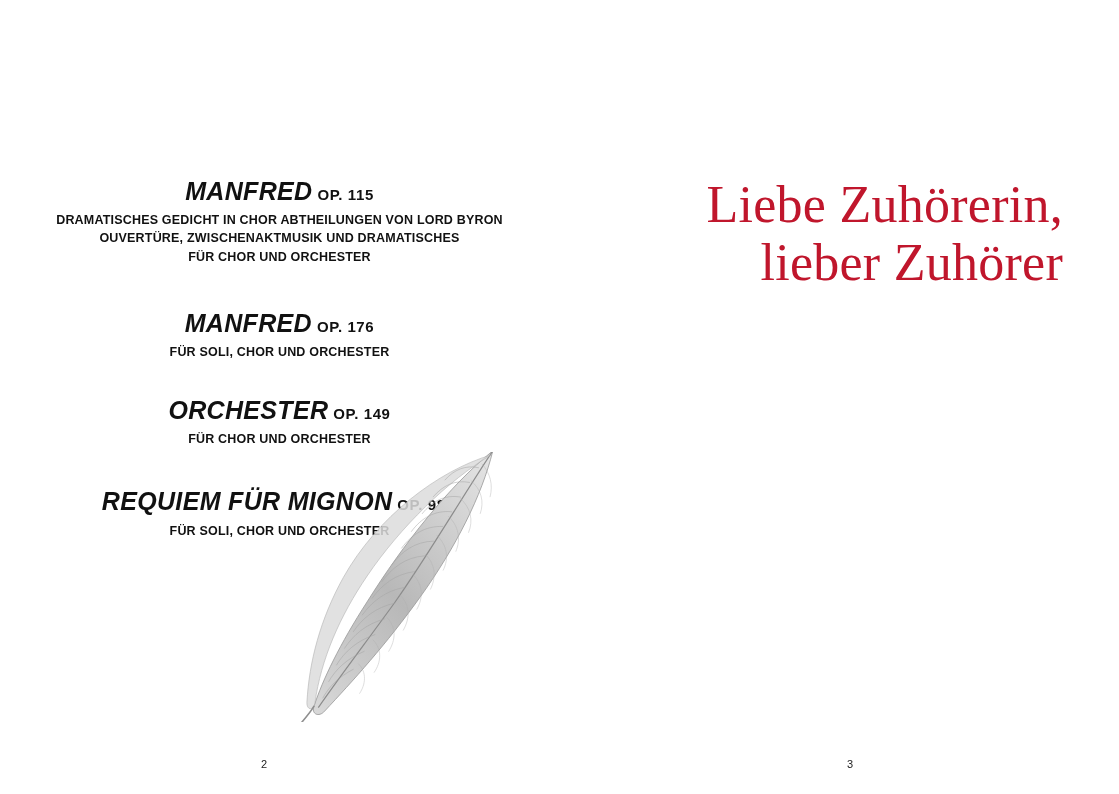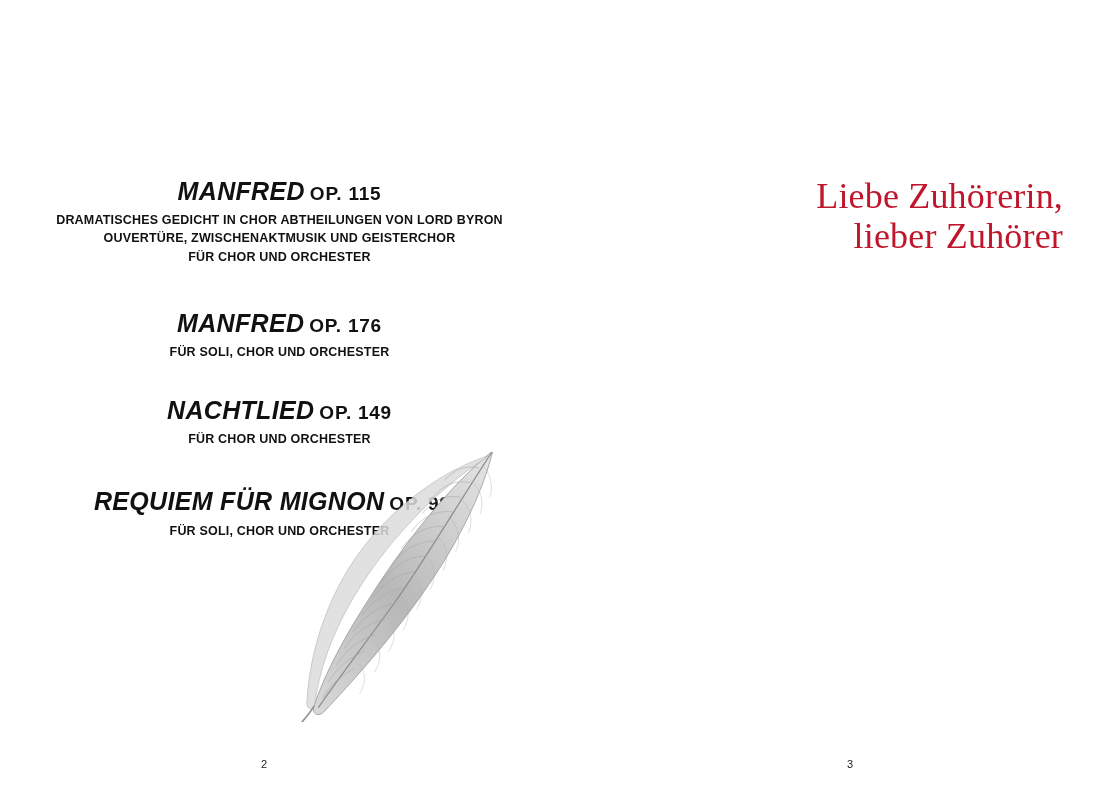--- a/index.html
+++ b/index.html
@@ -48,21 +48,21 @@
     letter-spacing: 0.02em;
     color: #111111;
     line-height: 1.05;
     white-space: nowrap;
   }
   .work-title .t {
     font-size: 25px;
     font-style: italic;
   }
   .work-title .op {
-    font-size: 19px;
+    font-size: 15px;
     letter-spacing: 0.04em;
     margin-left: 5px;
   }
   .work-sub {
     font-size: 12.5px;
     font-weight: bold;
     letter-spacing: 0.015em;
     color: #111111;
     line-height: 1.45;
     margin-top: 7px;
@@ -95,58 +95,58 @@
 
   
   .headline {
     position: absolute;
     left: 0;
     right: 56px;
     top: 176px;
     text-align: right;
     font-family: "Liberation Serif", serif;
     color: #c0162c;
-    font-size: 36px;
+    font-size: 52px;
     line-height: 1.12;
     letter-spacing: 0.005em;
   }
   .headline .l2 { display: block; }
 </style>
 </head>
 <body>
 
 <div class="spread">
 
   <div class="page page-left">
 
     <div class="works">
 
       <div class="work w1">
         <div class="work-title">
           <span class="t">MANFRED</span><span class="op">OP. 115</span>
         </div>
         <div class="work-sub">
           <div>DRAMATISCHES GEDICHT IN CHOR ABTHEILUNGEN VON LORD BYRON</div>
-          <div>OUVERTÜRE, ZWISCHENAKTMUSIK UND GEISTERCHOR</div>
+          <div>OUVERTÜRE, ZWISCHENAKTMUSIK UND DRAMATISCHES</div>
           <div>FÜR CHOR UND ORCHESTER</div>
         </div>
       </div>
 
       <div class="work w2">
         <div class="work-title">
           <span class="t">MANFRED</span><span class="op">OP. 176</span>
         </div>
         <div class="work-sub">
           <div>FÜR SOLI, CHOR UND ORCHESTER</div>
         </div>
       </div>
 
       <div class="work w3">
         <div class="work-title">
-          <span class="t">NACHTLIED</span><span class="op">OP. 149</span>
+          <span class="t">ORCHESTER</span><span class="op">OP. 149</span>
         </div>
         <div class="work-sub">
           <div>FÜR CHOR UND ORCHESTER</div>
         </div>
       </div>
 
       <div class="work w4">
         <div class="work-title">
           <span class="t">REQUIEM FÜR MIGNON</span><span class="op">OP. 98B</span>
         </div>

